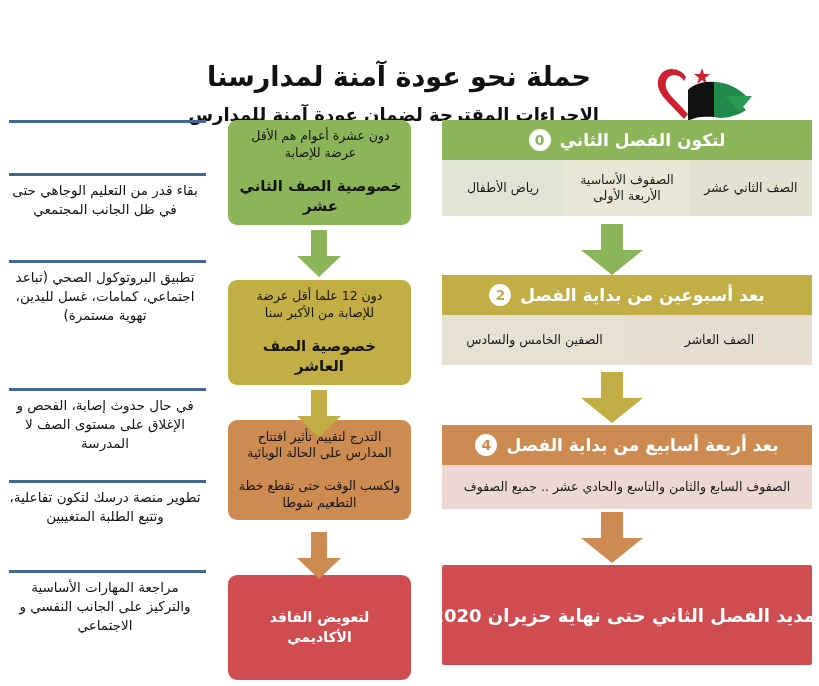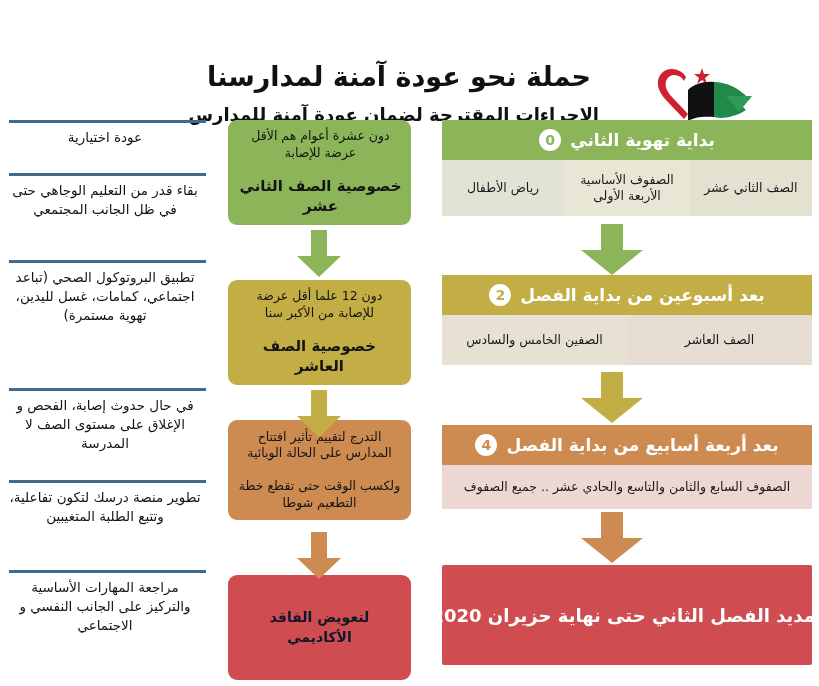--- a/index.html
+++ b/index.html
@@ -122,21 +122,21 @@
   .mid-line.strong {
     font-weight: bold;
     font-size: 15px;
   }
   .mid-line.spacer-top { margin-top: 16px; }
   .mid-line.gap-top { margin-top: 16px; }
   .mid-box.final .mid-line {
     font-weight: bold;
     font-size: 14px;
     line-height: 1.4;
-    color: #0f172a;
+    color: #ffffff;
   }
 
   
   .mid-arrow {
     position: absolute;
     left: 67px;
     width: 48px;
   }
 
   
@@ -237,21 +237,20 @@
       <path d="M104 36 L130 36 L117 52 Z" fill="#2e9b55"></path>
     </svg>
     <div id="logo-caption">حملة نحو عودة آمنة لمدارسنا</div>
   </div>
 
 </div>
 
 <div id="left-col">
     <div class="measure-item" style="top: 0px;">
       <div class="measure-rule" style="background: rgb(65, 105, 143);"></div>
-      <div class="measure-text">عودة اختيارية</div>
     </div>
     <div class="measure-item" style="top: 53px;">
       <div class="measure-rule" style="background: rgb(65, 105, 143);"></div>
       <div class="measure-text">بقاء قدر من التعليم الوجاهي حتى في ظل الجانب المجتمعي</div>
     </div>
     <div class="measure-item" style="top: 140px;">
       <div class="measure-rule" style="background: rgb(65, 105, 143);"></div>
       <div class="measure-text">تطبيق البروتوكول الصحي (تباعد اجتماعي، كمامات، غسل لليدين، تهوية مستمرة)</div>
     </div>
     <div class="measure-item" style="top: 268px;">
@@ -291,21 +290,21 @@
         <path d="M16 0 H32 V26 H46 L24 47 L2 26 H16 Z" fill="#c2ae44"></path>
       </svg></div>
     <div class="mid-arrow" style="top: 412px;"><svg viewBox="0 0 48 48" width="48" height="48">
         <path d="M16 0 H32 V26 H46 L24 47 L2 26 H16 Z" fill="#cd8b52"></path>
       </svg></div>
   </div>
 
 <div id="right-col">
     <div class="phase" style="top: 0px;">
       <div class="phase-header" style="background: rgb(140, 181, 90);">
-        <div class="phase-label">بداية تهوية الثاني</div>
+        <div class="phase-label">لتكون الفصل الثاني</div>
         <div class="phase-badge" style="color: rgb(140, 181, 90);">0</div>
       </div>
       <div class="phase-groups">
         <div class="group-cell" style="width: 33%; height: 56px; background: rgb(227, 226, 208);">الصف الثاني عشر</div>
         <div class="group-cell" style="width: 34%; height: 56px; background: rgb(232, 231, 214);">الصفوف الأساسية الأربعة الأولى</div>
         <div class="group-cell" style="width: 33%; height: 56px; background: rgb(224, 228, 212);">رياض الأطفال</div>
       </div>
     </div>
     <div class="phase" style="top: 155px;">
       <div class="phase-header" style="background: rgb(194, 174, 68);">

